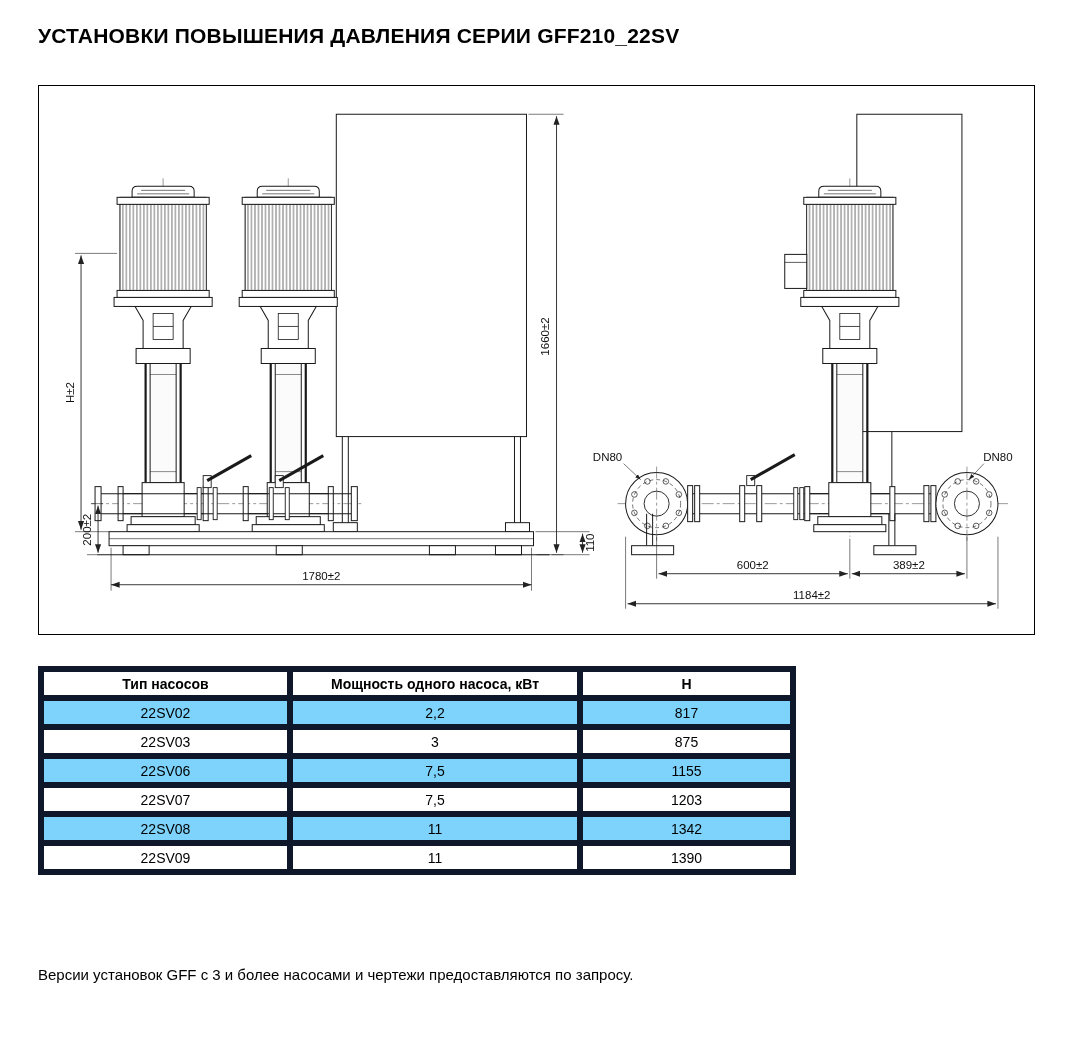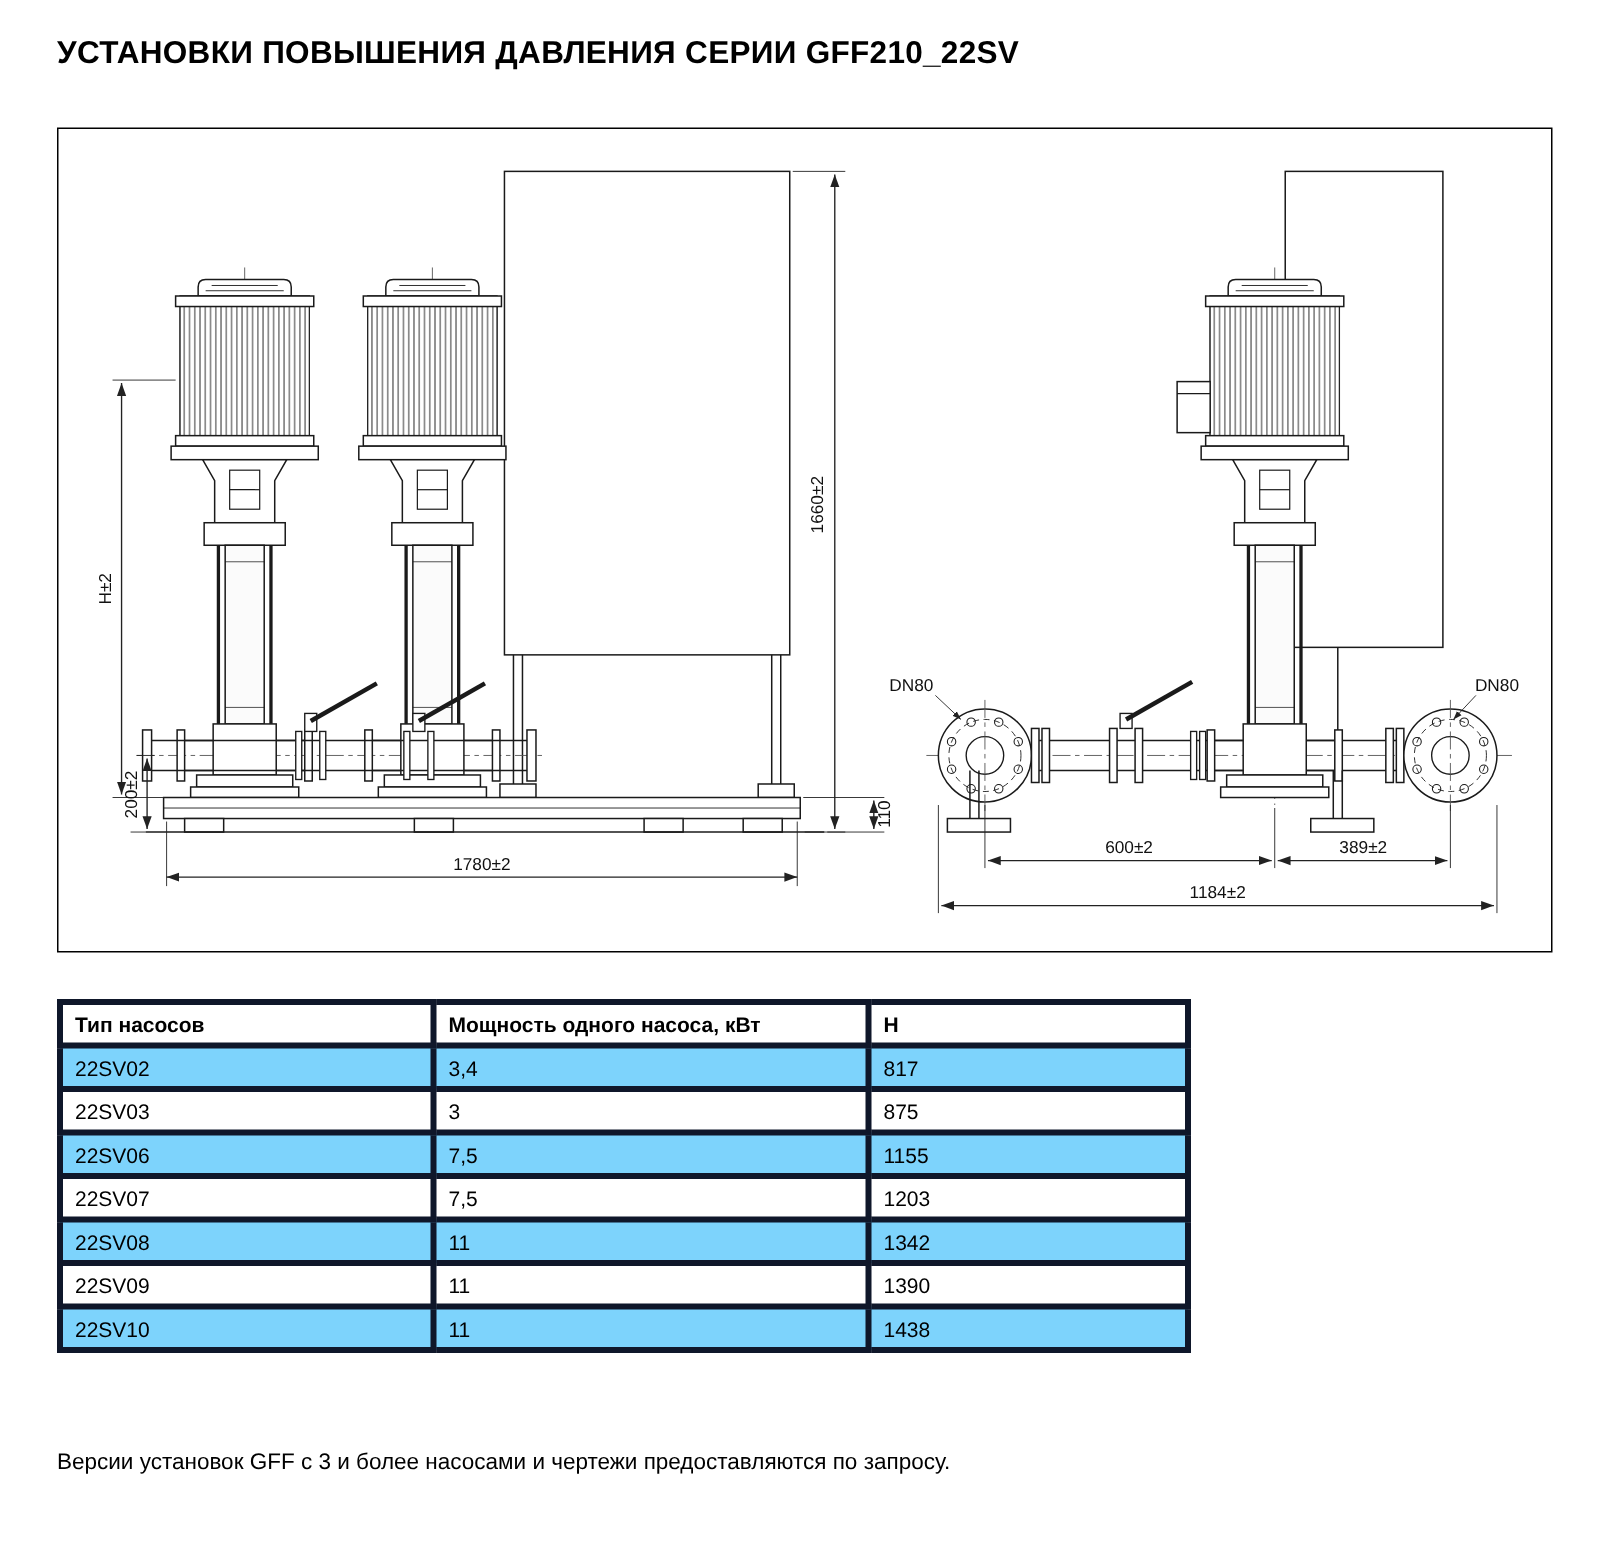--- a/index.html
+++ b/index.html
@@ -5,21 +5,21 @@
   *{box-sizing:border-box;margin:0;padding:0}
   html,body{background:#fff}
   body{width:1073px;height:1045px;font-family:"Liberation Sans",sans-serif;color:#000;position:relative}
   .page{position:relative;width:1073px;height:990px;overflow:hidden;background:#fff}
   .title{position:absolute;left:38px;top:24px;font-size:21px;font-weight:bold;letter-spacing:.2px}
   .drawing{position:absolute;left:38px;top:85px;width:997px;height:550px;border:1.5px solid #000;background:#fff}
   .drawing svg{display:block;width:100%;height:100%}
   svg text{stroke:none;fill:#111;font-size:11.5px;font-family:"Liberation Sans",sans-serif}
   .cl{stroke:#555;stroke-width:.6;stroke-dasharray:12 3 3 3;fill:none}
   .spec-table{position:absolute;left:38px;top:666px;border-collapse:collapse;border:2px solid #000;font-size:14px;background:#fff}
-  .spec-table th,.spec-table td{border:4px solid #0f172a;text-align:left;vertical-align:middle;height:29px;padding:0 8px}
+  .spec-table th,.spec-table td{border:6px solid #0f172a;text-align:center;vertical-align:middle;height:29px;padding:0 8px}
   .spec-table th{font-weight:bold}
   .spec-table tr.shaded td{background:#7dd3fc}
   .footer-note{position:absolute;left:38px;top:966px;font-size:15px}
 </style>
 </head>
 <body>
 
 <div class="page">
 
   <h1 class="title">УСТАНОВКИ ПОВЫШЕНИЯ ДАВЛЕНИЯ СЕРИИ GFF210_22SV</h1>
@@ -229,21 +229,21 @@
     <thead>
       <tr>
         <th>Тип насосов</th>
         <th>Мощность одного насоса, кВт</th>
         <th>Н</th>
       </tr>
     </thead>
     <tbody>
         <tr class="shaded">
           <td>22SV02</td>
-          <td>3,4</td>
+          <td>2,2</td>
           <td>817</td>
         </tr>
         <tr>
           <td>22SV03</td>
           <td>3</td>
           <td>875</td>
         </tr>
         <tr class="shaded">
           <td>22SV06</td>
           <td>7,5</td>
@@ -257,23 +257,18 @@
         <tr class="shaded">
           <td>22SV08</td>
           <td>11</td>
           <td>1342</td>
         </tr>
         <tr>
           <td>22SV09</td>
           <td>11</td>
           <td>1390</td>
         </tr>
-        <tr class="shaded">
-          <td>22SV10</td>
-          <td>11</td>
-          <td>1438</td>
-        </tr>
       </tbody>
   </table>
 
   <p class="footer-note">Версии установок GFF с 3 и более насосами и чертежи предоставляются по запросу.</p>
 
 </div>
 
 </body></html>

